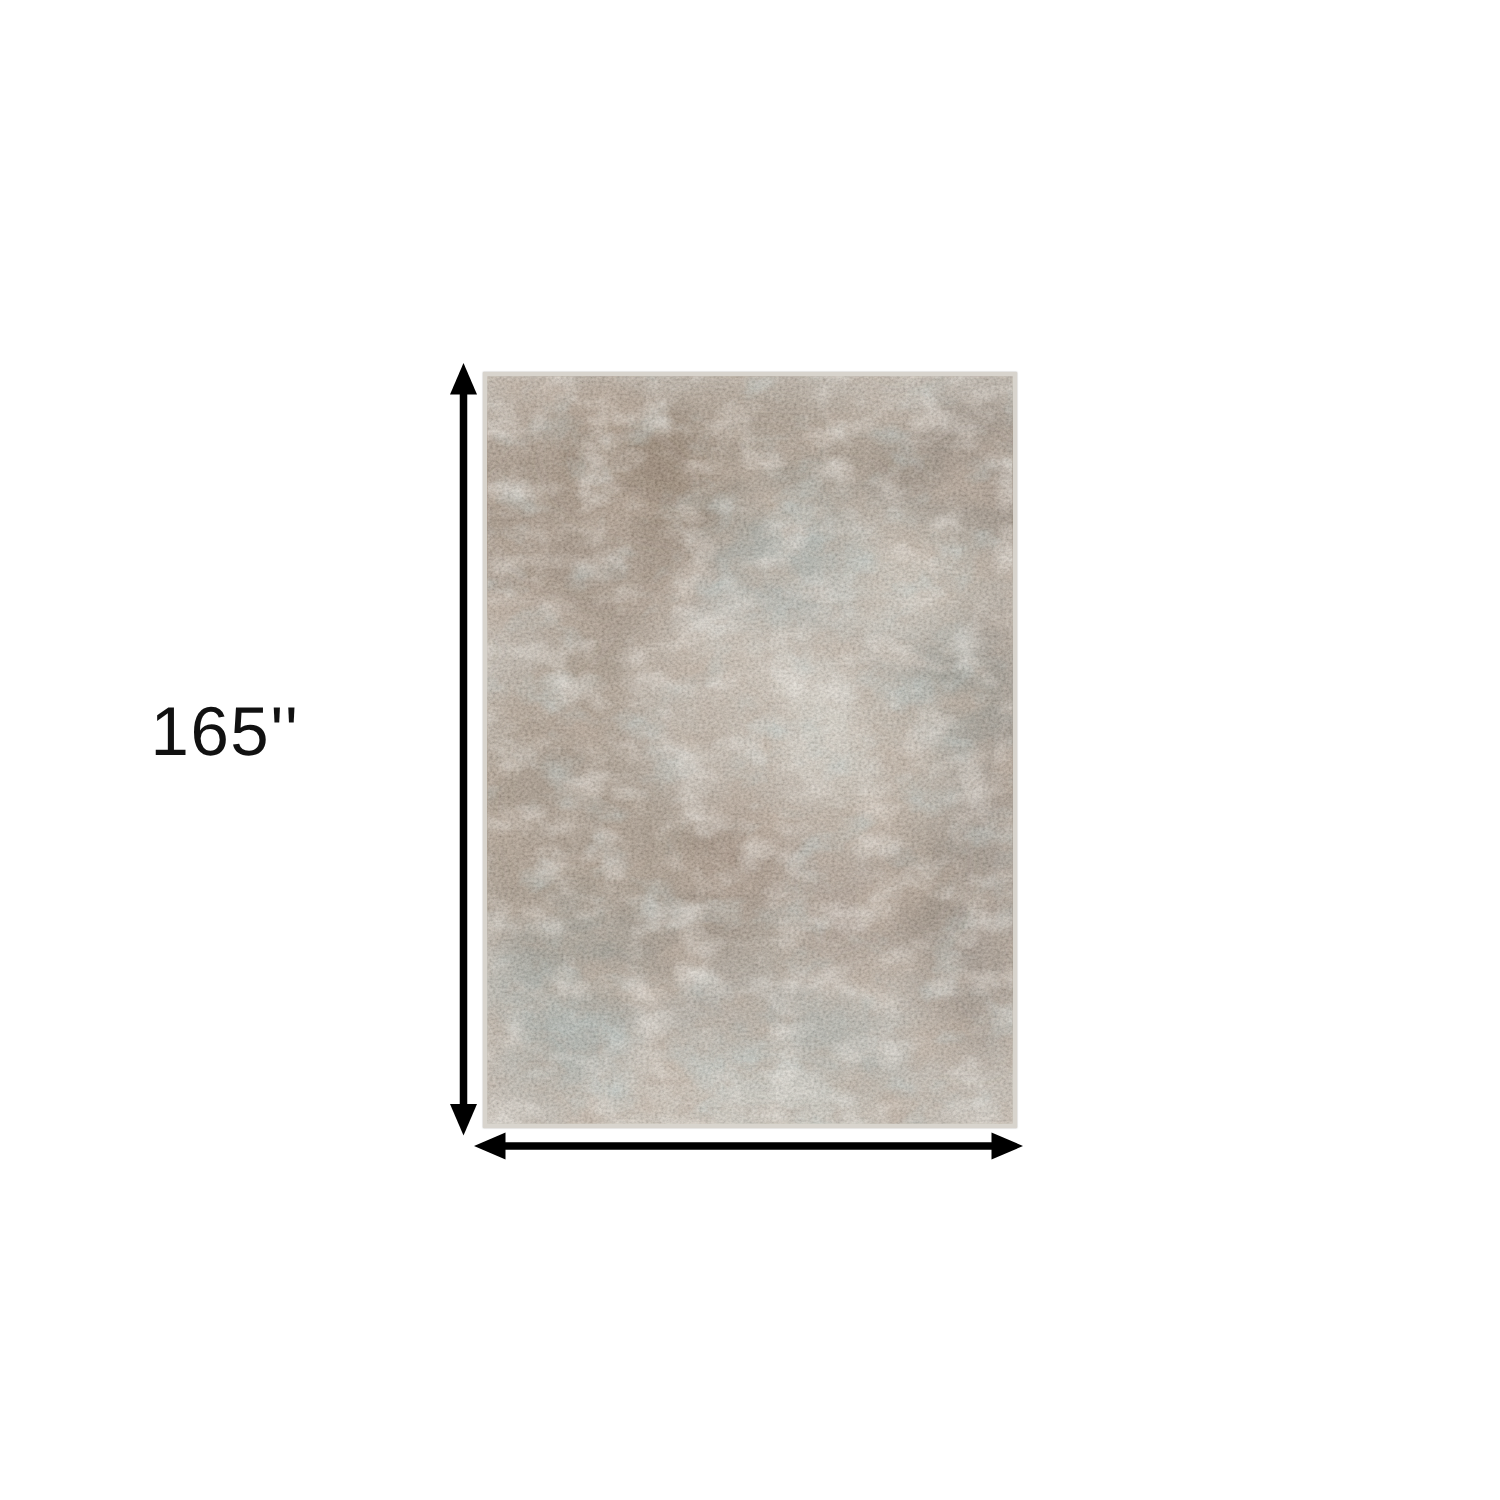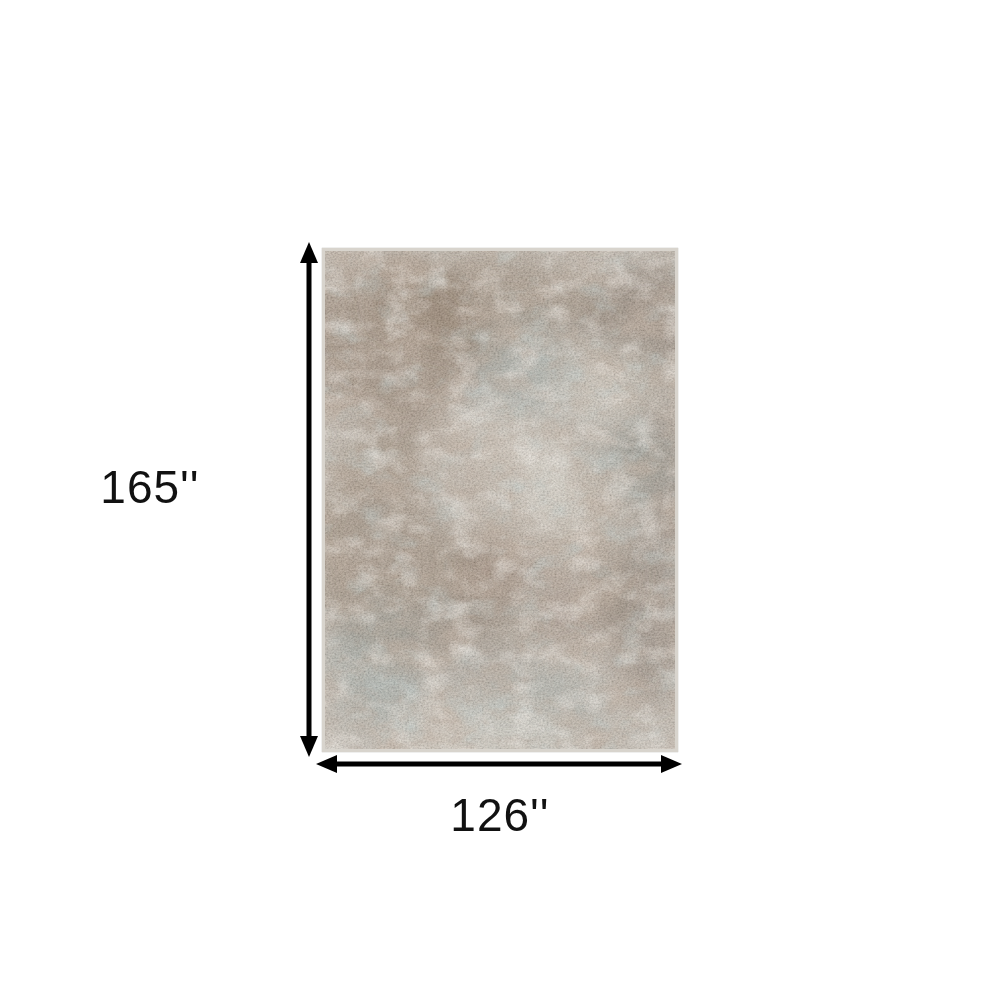--- a/index.html
+++ b/index.html
@@ -136,15 +136,14 @@
 
     <g style="stroke:var(--arrow-color,#000);fill:var(--arrow-color,#000)">
       <line x1="332" y1="764" x2="666" y2="764" stroke-width="5"></line>
       <polygon points="316,764 337,755 337,773" stroke="none"></polygon>
       <polygon points="682,764 661,755 661,773" stroke="none"></polygon>
     </g>
   </svg>
 
   <div class="dim-label height">165''</div>
 
-  <div class="dim-label width">126''</div>
 
 </div>
 
 </body></html>

